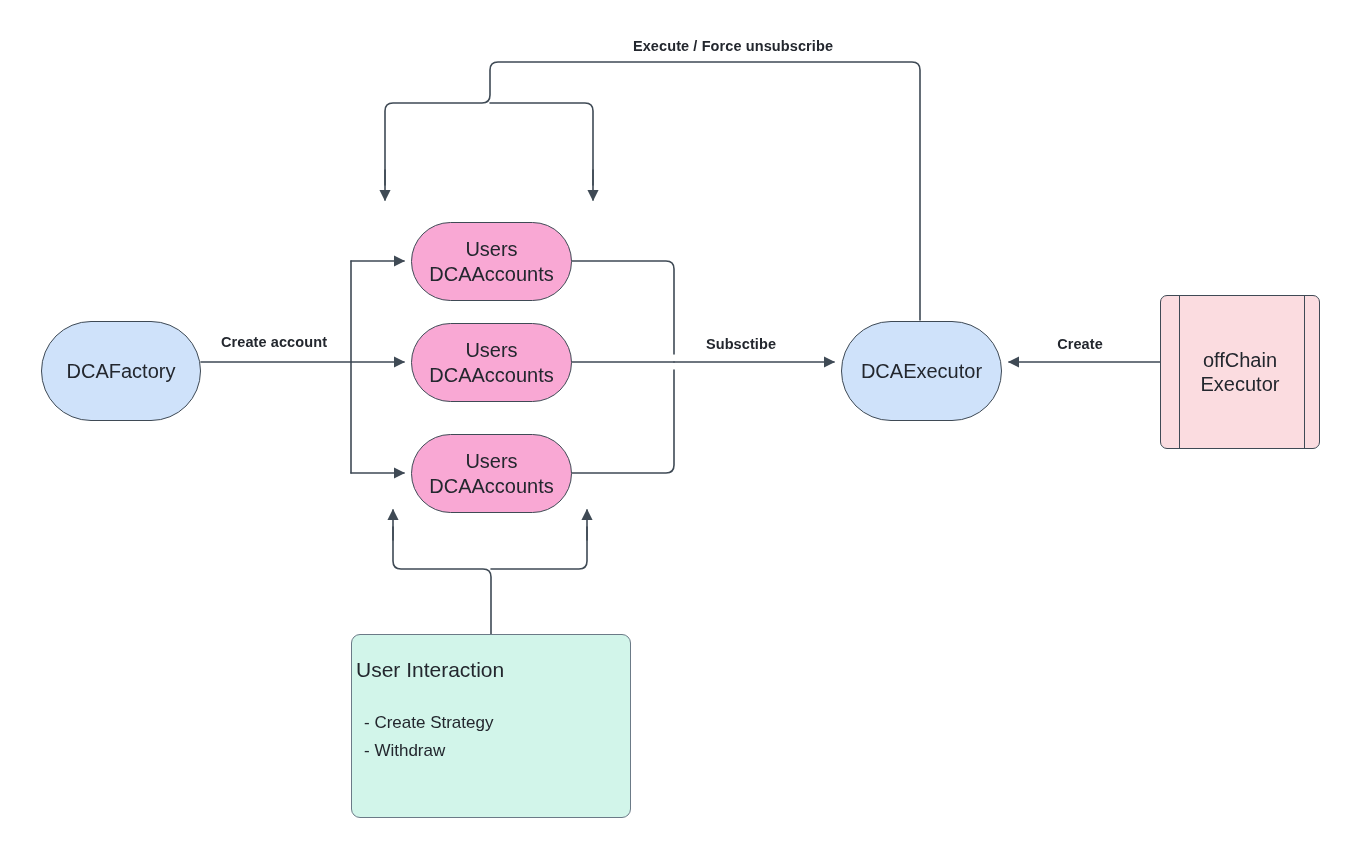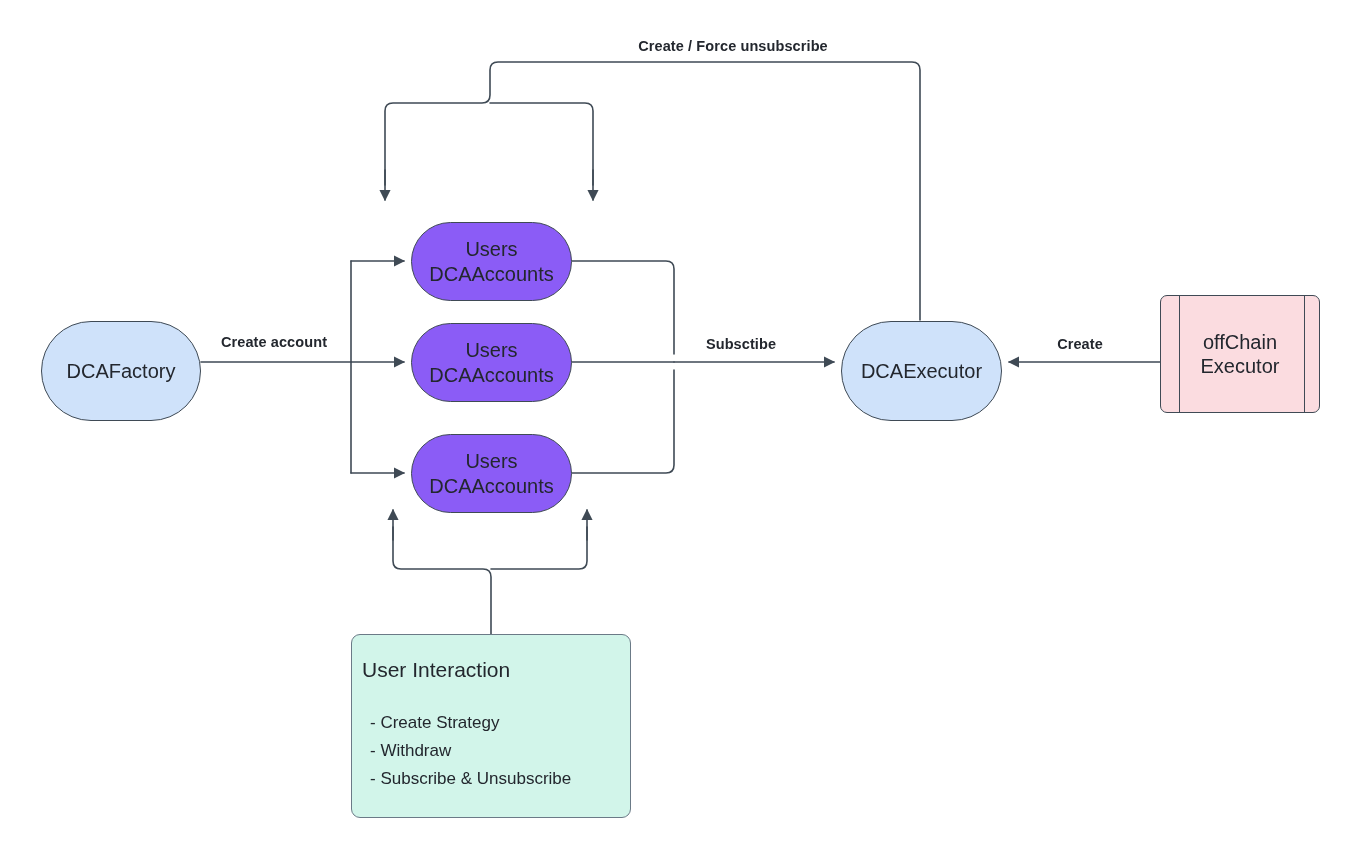--- a/index.html
+++ b/index.html
@@ -40,42 +40,42 @@
   }
   .node-stadium {
     border: 1.4px solid #3f4a55;
     border-radius: 999px;
     font-size: 20px;
   }
   .node-blue {
     background: #cfe2fa;
   }
   .node-mint {
-    background: #8b5cf6;
+    background: #f9a8d4;
   }
   .node-process {
     background: #fbdce0;
     border: 1.4px solid #3f4a55;
     border-radius: 7px;
     font-size: 20px;
   }
   .process-bar {
     position: absolute;
     top: 0;
     bottom: 0;
     width: 0;
     border-left: 1.4px solid #3f4a55;
   }
   .node-card {
     background: #d2f5ea;
     border: 1.4px solid #6b7a87;
     border-radius: 9px;
     display: block;
     text-align: left;
-    padding: 22px 18px 16px 10px;
+    padding: 22px 18px 16px 4px;
   }
   .card-title {
     font-size: 21px;
     color: #23272e;
     margin: 0 0 26px 0;
     white-space: nowrap;
   }
   .card-list {
     list-style: none;
     margin: 8px;
@@ -162,39 +162,38 @@
     <span>
       <span>Users</span><br>
       <span>DCAAccounts</span>
     </span>
   </div>
 
   <div class="node node-stadium node-blue" style="left:841px; top:321px; width:161px; height:100px;">
     <span>DCAExecutor</span>
   </div>
 
-  <div class="node node-process" style="left:1160px; top:295px; width:160px; height:118px; position:absolute;">
+  <div class="node node-process" style="left:1160px; top:295px; width:160px; height:154px; position:absolute;">
     <span class="process-bar" style="left:18px;"></span>
     <span class="process-bar" style="right:14px;"></span>
     <span style="position:relative;">
       <span>offChain</span><br>
       <span>Executor</span>
     </span>
   </div>
 
   <div class="node node-card" style="left:351px; top:634px; width:280px; height:184px;">
     <div class="card-title">User Interaction</div>
     <ul class="card-list">
       <li>- Create Strategy</li>
       <li>- Withdraw</li>
-      <li>- Subscribe &amp; Unsubscribe</li>
     </ul>
   </div>
 
   <div class="edge-label lbl-center" style="left:274px; top:334px;text-align:center;">Create account</div>
 
   <div class="edge-label lbl-center" style="left:741px; top:336px;">Subsctibe</div>
 
   <div class="edge-label lbl-center" style="left:1080px; top:336px;">Create</div>
 
-  <div class="edge-label lbl-center" style="left:733px; top:38px;">Create / Force unsubscribe</div>
+  <div class="edge-label lbl-center" style="left:733px; top:38px;">Execute / Force unsubscribe</div>
 
 </div>
 
 </body></html>

